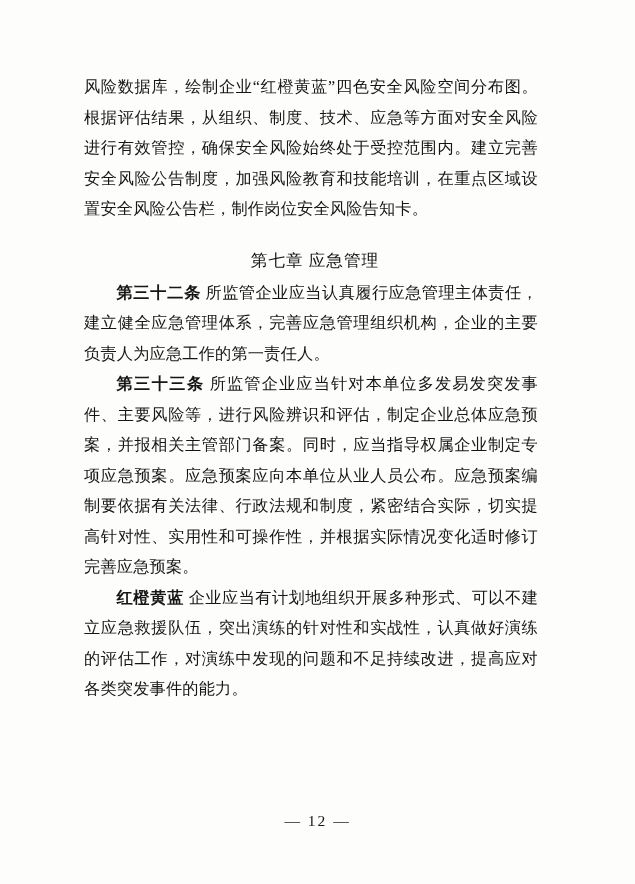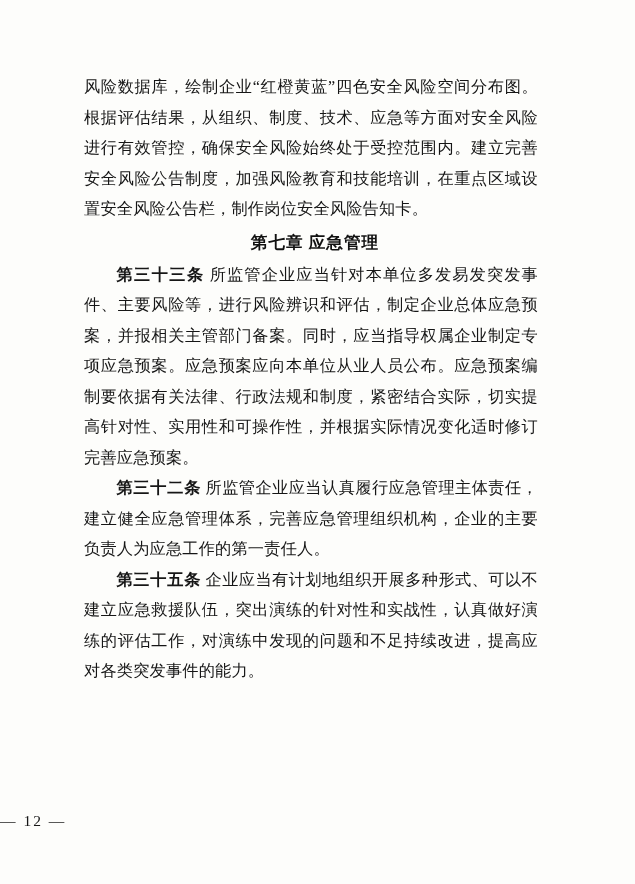--- a/index.html
+++ b/index.html
@@ -33,67 +33,68 @@
     line-height: 30.5px;
     text-align: justify;
     text-justify: inter-ideograph;
     letter-spacing: 0.2px;
     color: #161616;
   }
   p.para.indent {
     text-indent: 2em;
   }
   .chapter-title {
-    margin: 2px 0 2px 0;
+    margin: 20px 0 2px 0;
     font-size: 16.6px;
     line-height: 31px;
     text-align: center;
-    font-weight: bold;
+    font-weight: normal;
     letter-spacing: 1px;
     color: #111111;
   }
   .art-label {
     font-weight: bold;
     letter-spacing: 0.5px;
   }
   .footer {
     position: absolute;
     left: 0;
     right: 0;
     top: 812px;
+    text-align: center;
     font-size: 15.5px;
     letter-spacing: 2px;
     color: #161616;
     font-family: "Liberation Serif", "DejaVu Serif", serif;
   }
 </style>
 </head>
 <body>
 
 <div class="page">
   <div class="content">
 
     <p class="para">
       <span>风险数据库，绘制企业“红橙黄蓝”四色安全风险空间分布图。根据评估结果，从组织、制度、技术、应急等方面对安全风险进行有效管控，确保安全风险始终处于受控范围内。建立完善安全风险公告制度，加强风险教育和技能培训，在重点区域设置安全风险公告栏，制作岗位安全风险告知卡。</span>
     </p>
 
     <div class="chapter-title">第七章   应急管理</div>
 
     <p class="para indent">
+      <span class="art-label">第三十二条</span>
+      <span>所监管企业应当认真履行应急管理主体责任，建立健全应急管理体系，完善应急管理组织机构，企业的主要负责人为应急工作的第一责任人。</span>
+    </p>
+
+    <p class="para indent">
       <span class="art-label">第三十三条</span>
       <span>所监管企业应当针对本单位多发易发突发事件、主要风险等，进行风险辨识和评估，制定企业总体应急预案，并报相关主管部门备案。同时，应当指导权属企业制定专项应急预案。应急预案应向本单位从业人员公布。应急预案编制要依据有关法律、行政法规和制度，紧密结合实际，切实提高针对性、实用性和可操作性，并根据实际情况变化适时修订完善应急预案。</span>
     </p>
 
     <p class="para indent">
-      <span class="art-label">第三十二条</span>
-      <span>所监管企业应当认真履行应急管理主体责任，建立健全应急管理体系，完善应急管理组织机构，企业的主要负责人为应急工作的第一责任人。</span>
-    </p>
-
-    <p class="para indent">
-      <span class="art-label">第三十五条</span>
+      <span class="art-label">红橙黄蓝</span>
       <span>企业应当有计划地组织开展多种形式、可以不建立应急救援队伍，突出演练的针对性和实战性，认真做好演练的评估工作，对演练中发现的问题和不足持续改进，提高应对各类突发事件的能力。</span>
     </p>
 
 
   </div>
 
   <div class="footer">— 12 —</div>
 </div>
 
 </body></html>

